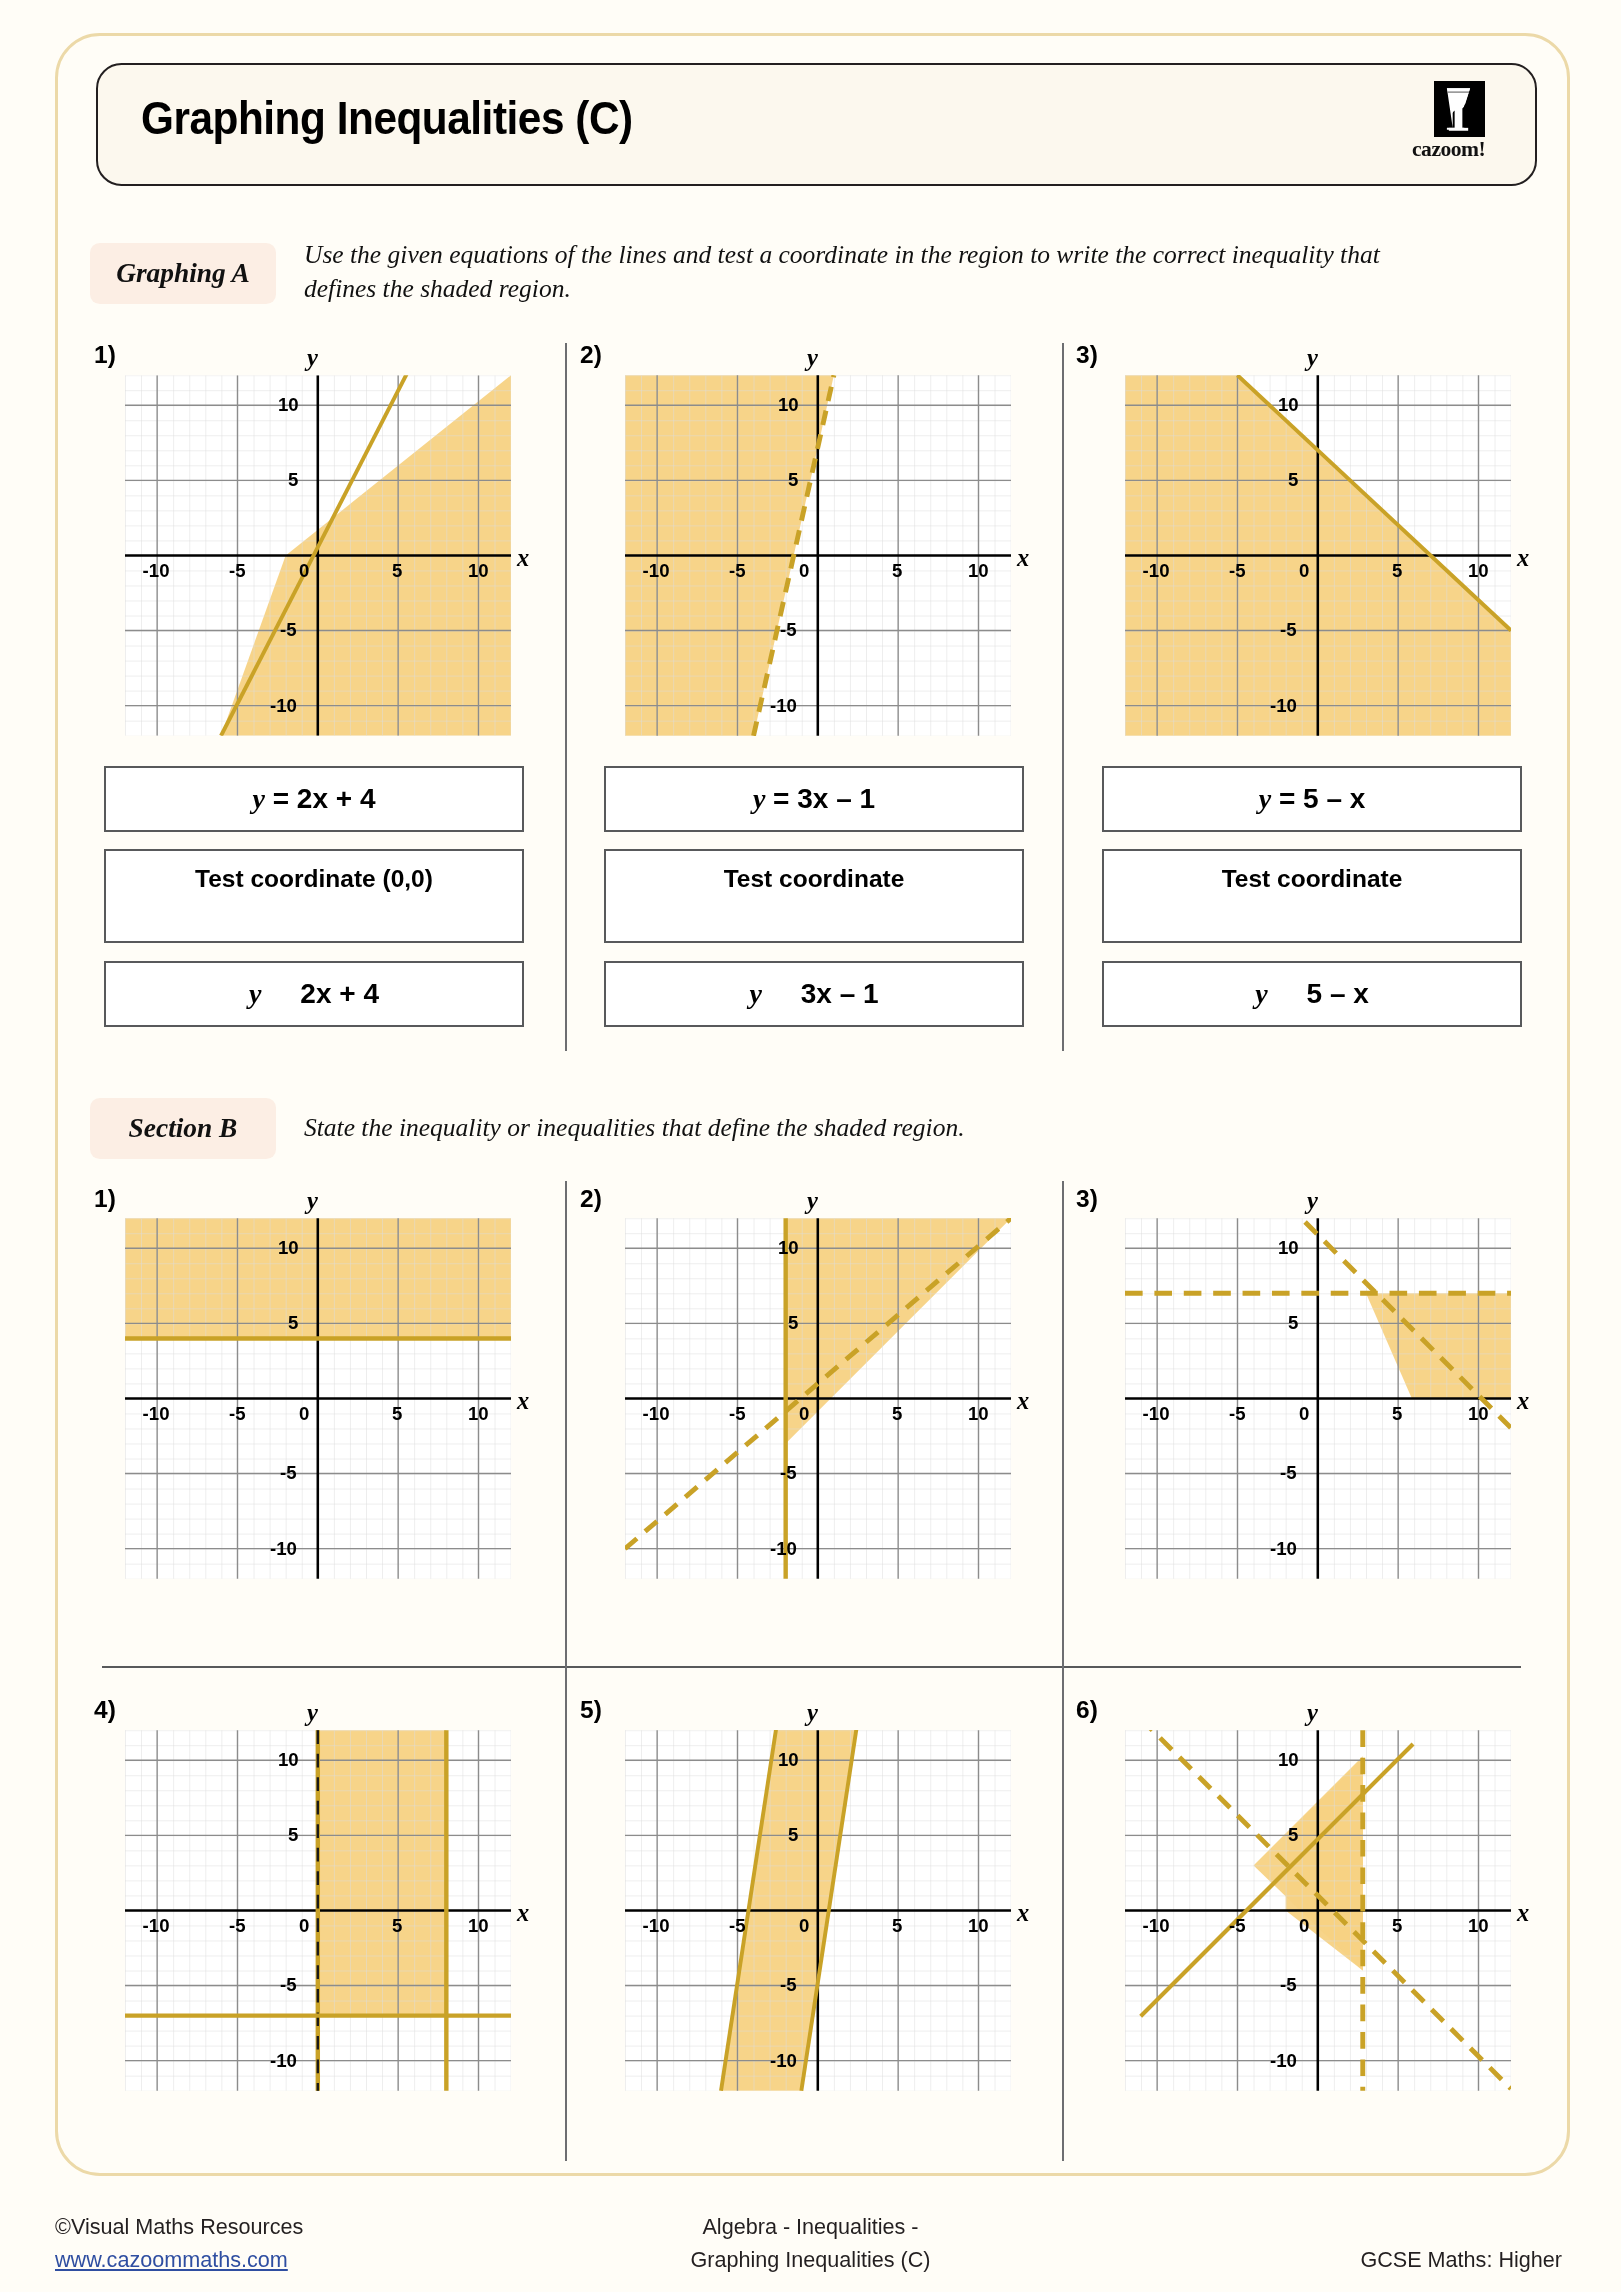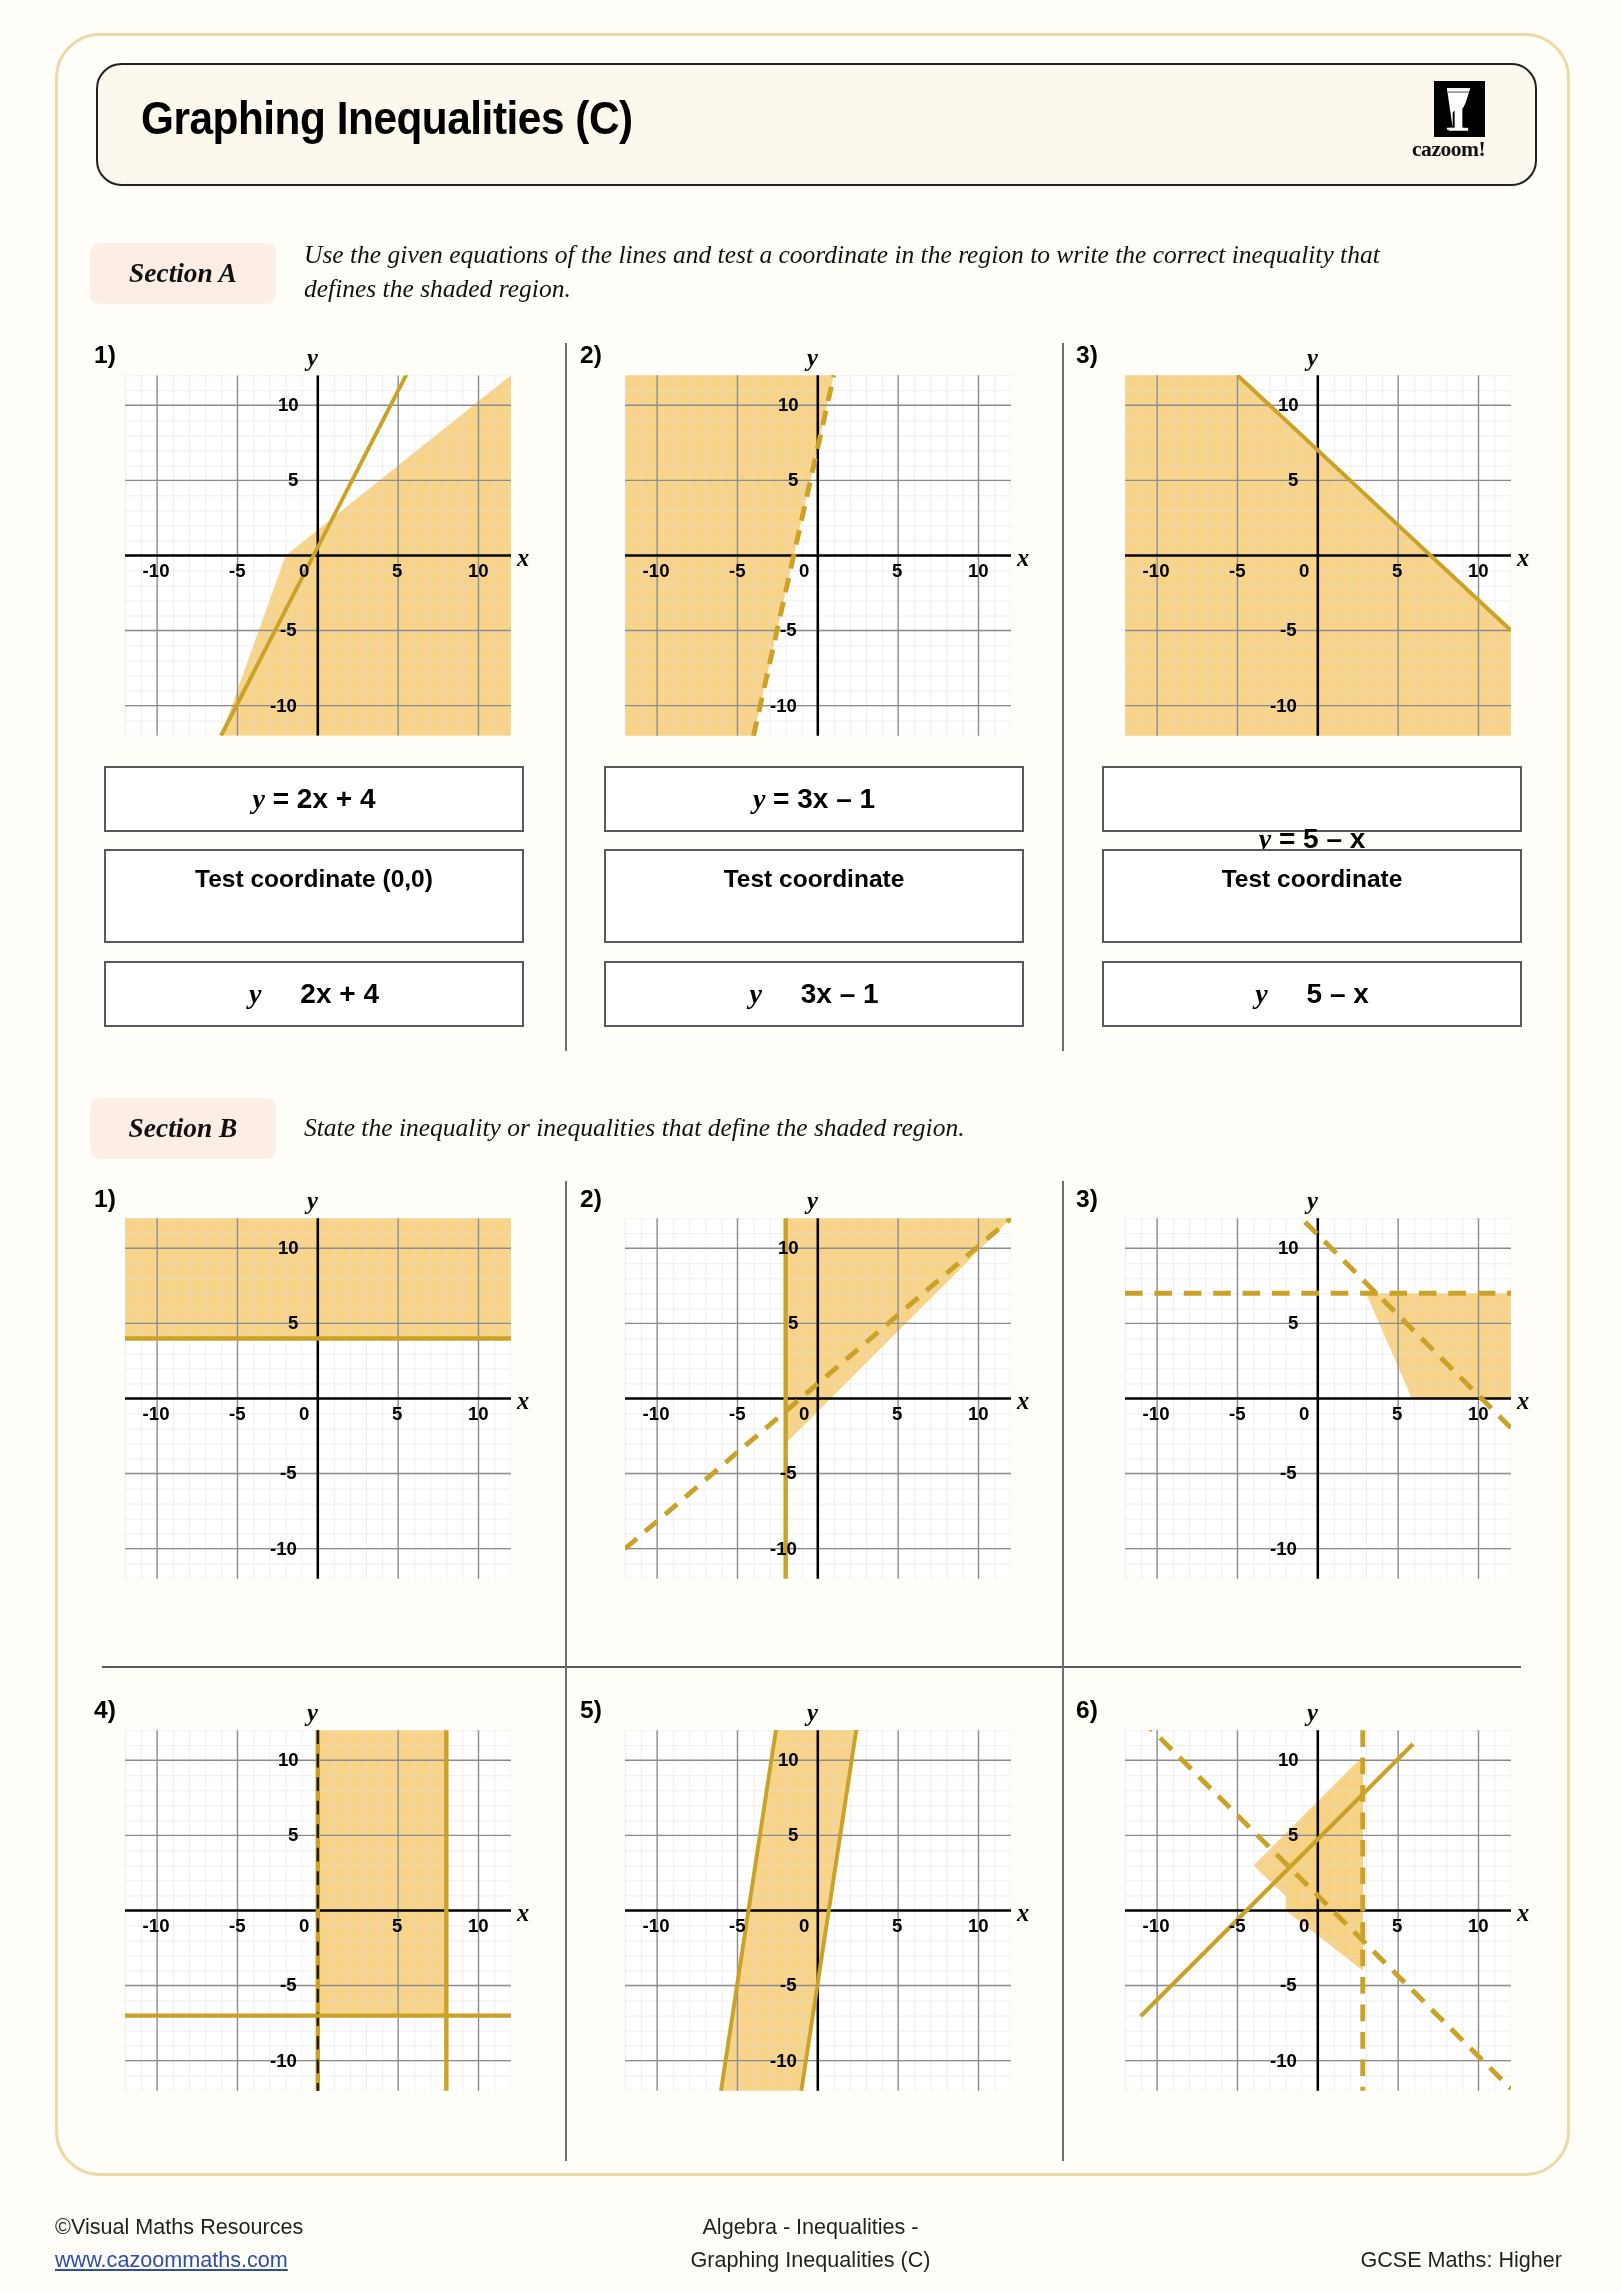--- a/index.html
+++ b/index.html
@@ -113,21 +113,21 @@
         <path d="M3 2 L27 2 L22 18 Q15 26 8 18 Z" fill="#fff"></path>
         <path d="M11 20 L19 20 L19 44 L11 44 Z" fill="#fff"></path>
         <rect x="5" y="43" width="20" height="3" fill="#fff"></rect>
         <path d="M4 6 L26 6" stroke="#000" stroke-width="0.7" fill="none"></path>
       </svg>
       <div class="logo-word">cazoom!</div>
     </div>
   </div>
 
   <div class="sec-pill" style="left:90px;top:243px;">
-    <span>Section A</span>
+    <span>Graphing A</span>
   </div>
   <div class="sec-instr" style="left:304px;top:238px;width:1137px;">Use the given equations of the lines and test a coordinate in the region to write the correct inequality that defines the shaded region.</div>
 
   <div class="qnum" style="left:94px;top:341px;">1)</div>
   <div class="graph" style="left:125px;top:375px;">
     <svg width="386" height="361" viewBox="0 0 394 368">
       <defs>
         <clipPath id="cpA1">
             <rect x="0" y="0" width="394" height="368"></rect>
           </clipPath>
@@ -255,21 +255,21 @@
     <span class="eq" style="line-height:62px;"><span class="v">y</span> <span>=</span> <span>3x – 1</span></span>
   </div>
   <div class="abox tall" style="left:604px;top:849px;width:420px;height:94px;">
     <span class="lbl">Test coordinate</span>
   </div>
   <div class="abox" style="left:604px;top:961px;width:420px;height:66px;">
     <span class="eq" style="line-height:62px;"><span class="v">y</span> &nbsp;&nbsp;&nbsp; <span>3x – 1</span></span>
   </div>
 
   <div class="abox" style="left:1102px;top:766px;width:420px;height:66px;">
-    <span class="eq" style="line-height:62px;margin-top:40px;"><span class="v">y</span> <span>=</span> <span>5 – x</span></span>
+    <span class="eq" style="line-height:62px;"><span class="v">y</span> <span>=</span> <span>5 – x</span></span>
   </div>
   <div class="abox tall" style="left:1102px;top:849px;width:420px;height:94px;">
     <span class="lbl">Test coordinate</span>
   </div>
   <div class="abox" style="left:1102px;top:961px;width:420px;height:66px;">
     <span class="eq" style="line-height:62px;"><span class="v">y</span> &nbsp;&nbsp;&nbsp; <span>5 – x</span></span>
   </div>
 
   <div class="vdiv" style="left:565px;top:343px;height:708px;"></div>
   <div class="vdiv" style="left:1062px;top:343px;height:708px;"></div>

